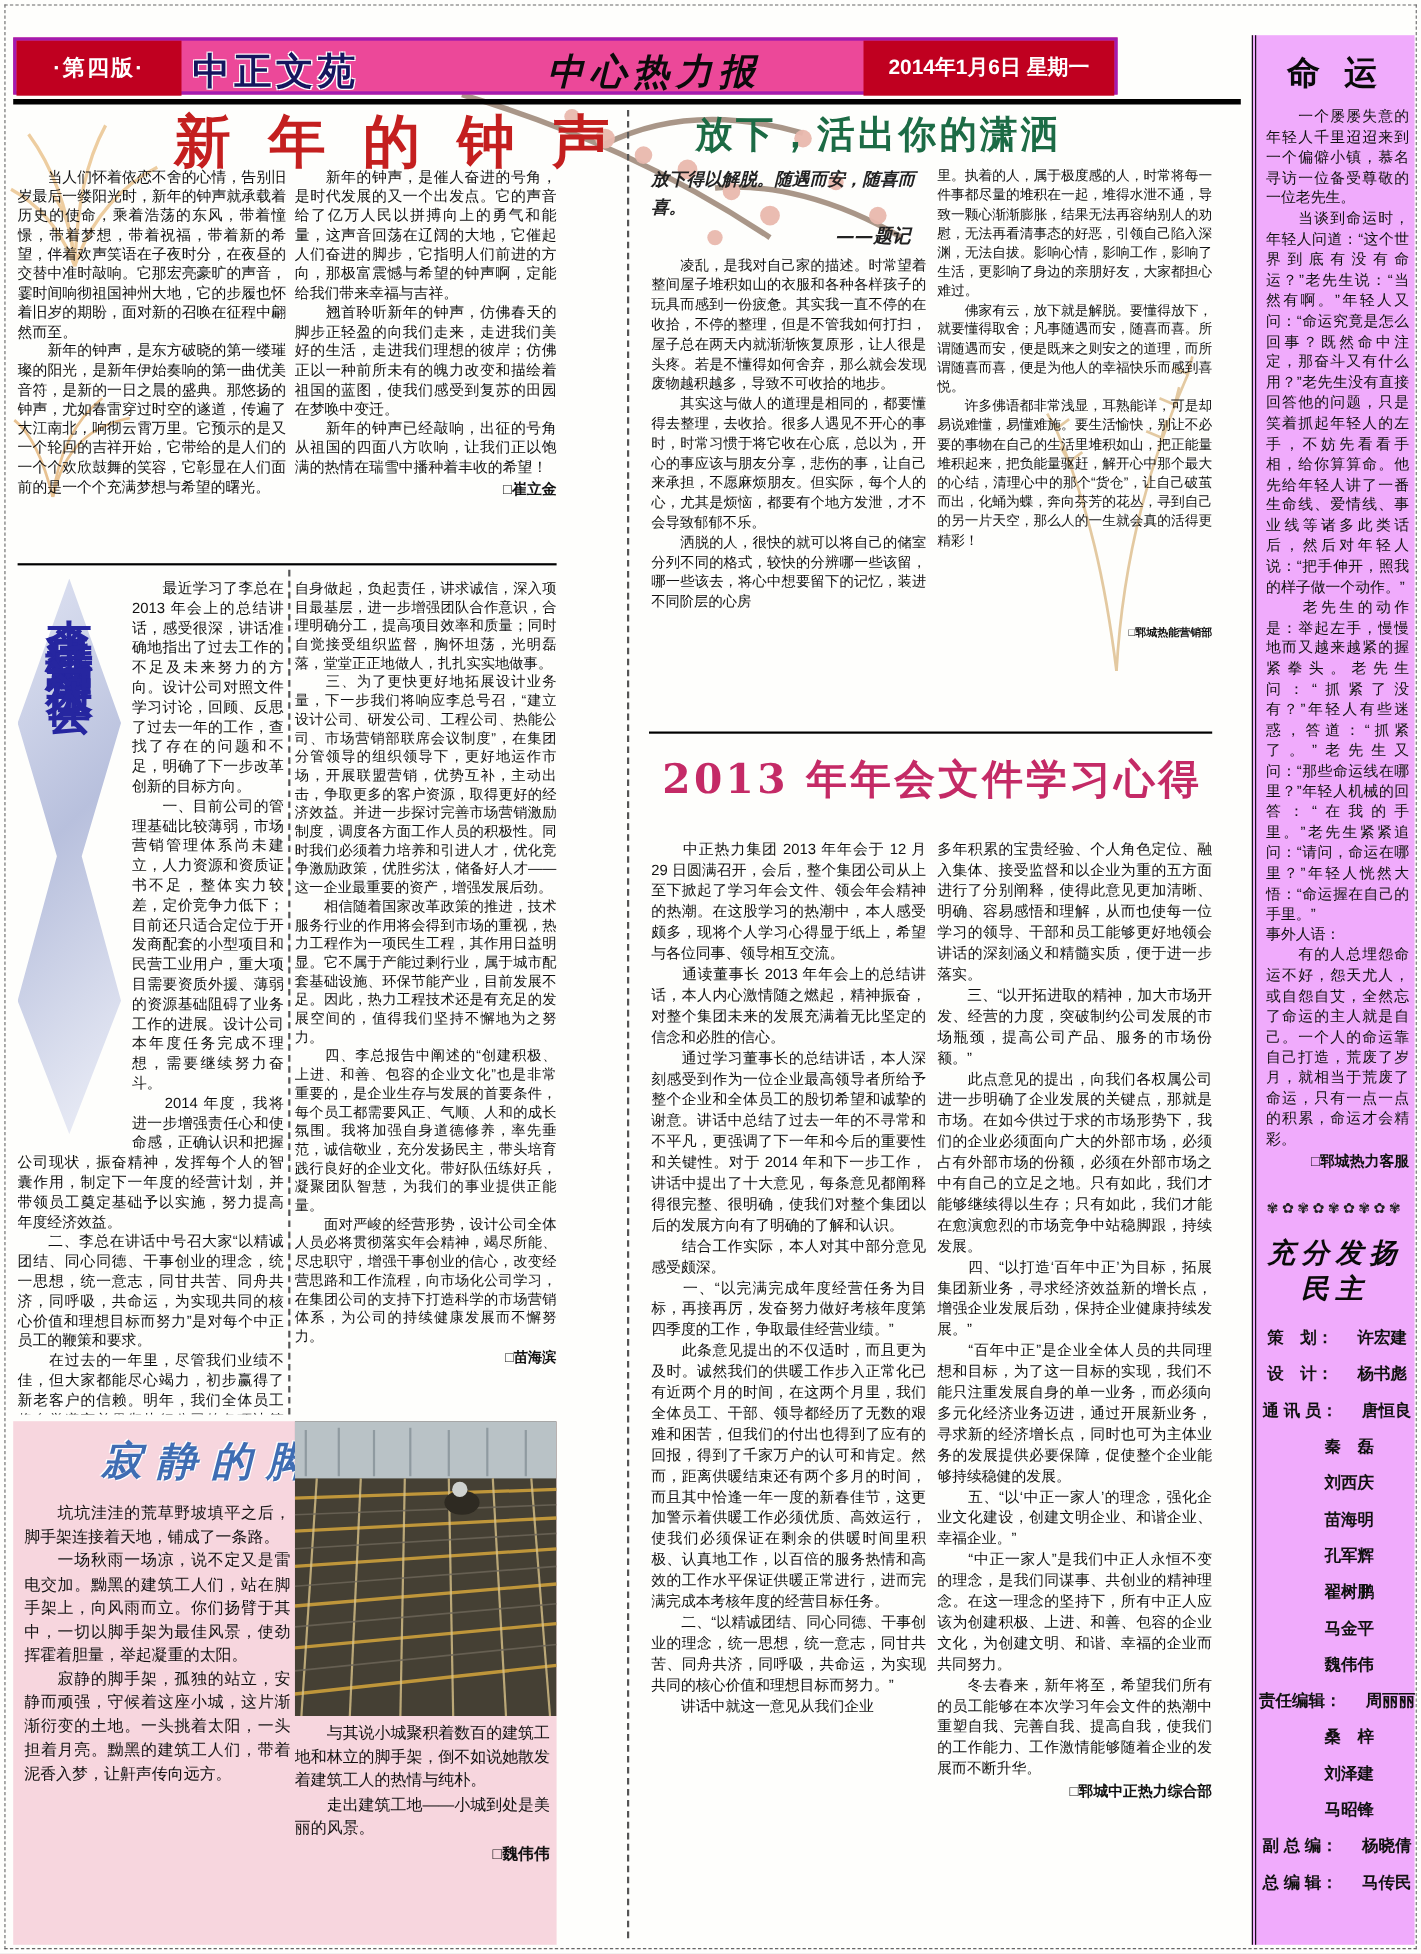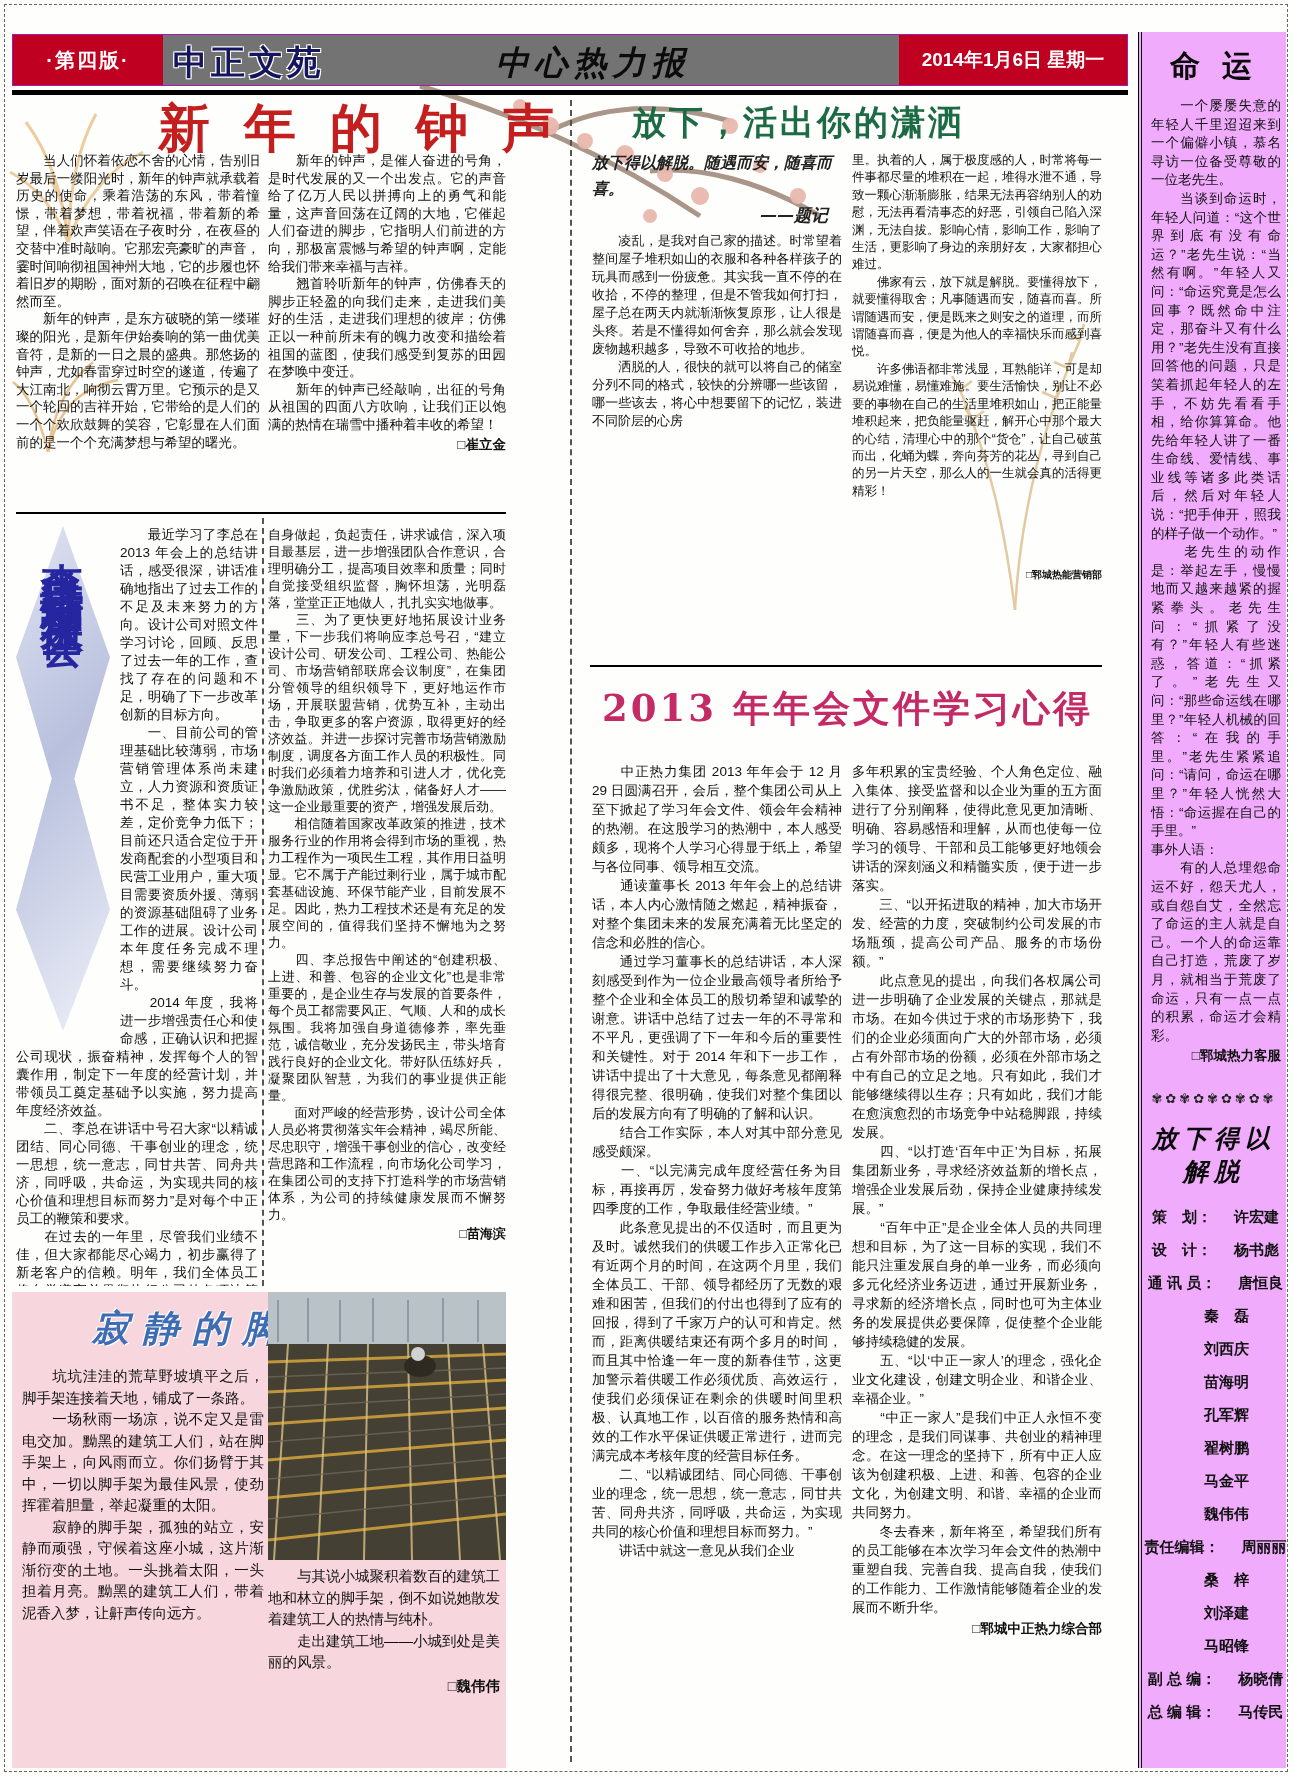--- a/index.html
+++ b/index.html
@@ -1,21 +1,21 @@
 <!DOCTYPE html>
 <html><head>
 <meta charset="utf-8">
 <style>
   html,body{margin:0;padding:0;background:#e8e8e4;}
   .page{position:relative;width:1292px;height:1776px;background:#fefefc;margin:0 auto;overflow:hidden;
         font-family:"Liberation Sans",sans-serif;color:#111;}
   .page::before{content:"";position:absolute;inset:4px;border:1px dashed #666;pointer-events:none;}
   .abs{position:absolute;}
   
-  .headerbar{position:absolute;left:12px;top:34px;width:1116px;height:52px;background:#737373;border:1px solid #a21caf;box-sizing:border-box;}
+  .headerbar{position:absolute;left:12px;top:34px;width:1004px;height:52px;background:#ec4899;border:3px solid #a21caf;box-sizing:border-box;}
   .edition{position:absolute;left:0;top:0;width:150px;height:50px;background:#c00020;color:#fff;
            font-size:20px;font-weight:bold;text-align:center;line-height:50px;letter-spacing:2px;}
   .seclabel{position:absolute;left:160px;top:5px;font-size:34px;font-weight:bold;color:#15155e;letter-spacing:4px;
             text-shadow:1px 1px 0 #fff,-1px -1px 0 #fff,1px -1px 0 #fff,-1px 1px 0 #fff;}
   .masthead{position:absolute;left:430px;top:6px;width:300px;text-align:center;font-family:"DejaVu Serif",serif;
             font-style:italic;font-weight:bold;font-size:33px;color:#0b0b0b;letter-spacing:6px;}
   .datebox{position:absolute;right:0;top:0;width:228px;height:50px;background:#c00020;color:#fff;
            font-size:19px;font-weight:bold;text-align:center;line-height:50px;}
   .thickrule{position:absolute;left:12px;top:90px;width:1116px;height:5px;background:#000;}
   
@@ -143,20 +143,21 @@
       </div>
     <div class="byline">□崔立金</div>
   </div>
 
   <div class="epigraph">
     <div>放下得以解脱。随遇而安，随喜而喜。</div>
     <div class="sig">——题记</div>
   </div>
   <div class="col fxcol" style="left:592px;top:232px;width:250px;height:430px;">
       <p class="para">　　凌乱，是我对自己家的描述。时常望着整间屋子堆积如山的衣服和各种各样孩子的玩具而感到一份疲惫。其实我一直不停的在收拾，不停的整理，但是不管我如何打扫，屋子总在两天内就渐渐恢复原形，让人很是头疼。若是不懂得如何舍弃，那么就会发现废物越积越多，导致不可收拾的地步。</p>
+      <p class="para">　　其实这与做人的道理是相同的，都要懂得去整理，去收拾。很多人遇见不开心的事时，时常习惯于将它收在心底，总以为，开心的事应该与朋友分享，悲伤的事，让自己来承担，不愿麻烦朋友。但实际，每个人的心，尤其是烦恼，都要有个地方发泄，才不会导致郁郁不乐。</p>
       <p class="para">　　洒脱的人，很快的就可以将自己的储室分列不同的格式，较快的分辨哪一些该留，哪一些该去，将心中想要留下的记忆，装进不同阶层的心房</p>
     </div>
   <div class="col fxcol2" style="left:852px;top:152px;width:250px;height:412px;">
       <p class="para">里。执着的人，属于极度感的人，时常将每一件事都尽量的堆积在一起，堆得水泄不通，导致一颗心渐渐膨胀，结果无法再容纳别人的劝慰，无法再看清事态的好恶，引领自己陷入深渊，无法自拔。影响心情，影响工作，影响了生活，更影响了身边的亲朋好友，大家都担心难过。</p>
       <p class="para">　　佛家有云，放下就是解脱。要懂得放下，就要懂得取舍；凡事随遇而安，随喜而喜。所谓随遇而安，便是既来之则安之的道理，而所谓随喜而喜，便是为他人的幸福快乐而感到喜悦。</p>
       <p class="para">　　许多佛语都非常浅显，耳熟能详，可是却易说难懂，易懂难施。要生活愉快，别让不必要的事物在自己的生活里堆积如山，把正能量堆积起来，把负能量驱赶，解开心中那个最大的心结，清理心中的那个“货仓”，让自己破茧而出，化蛹为蝶，奔向芬芳的花丛，寻到自己的另一片天空，那么人的一生就会真的活得更精彩！</p>
     </div>
   <div class="abs byline" style="left:852px;top:566px;width:250px;font-size:10px;">□郓城热能营销部</div>
 
   <div class="hrule" style="left:16px;top:512px;width:490px;"></div>
@@ -275,21 +276,21 @@
     <div class="my-title">命运</div>
     <div class="mycol">
         <p class="para">　　一个屡屡失意的年轻人千里迢迢来到一个偏僻小镇，慕名寻访一位备受尊敬的一位老先生。</p>
         <p class="para">　　当谈到命运时，年轻人问道：“这个世界到底有没有命运？”老先生说：“当然有啊。”年轻人又问：“命运究竟是怎么回事？既然命中注定，那奋斗又有什么用？”老先生没有直接回答他的问题，只是笑着抓起年轻人的左手，不妨先看看手相，给你算算命。他先给年轻人讲了一番生命线、爱情线、事业线等诸多此类话后，然后对年轻人说：“把手伸开，照我的样子做一个动作。”</p>
         <p class="para">　　老先生的动作是：举起左手，慢慢地而又越来越紧的握紧拳头。老先生问：“抓紧了没有？”年轻人有些迷惑，答道：“抓紧了。”老先生又问：“那些命运线在哪里？”年轻人机械的回答：“在我的手里。”老先生紧紧追问：“请问，命运在哪里？”年轻人恍然大悟：“命运握在自己的手里。”</p>
         <p class="para">事外人语：</p>
         <p class="para">　　有的人总埋怨命运不好，怨天尤人，或自怨自艾，全然忘了命运的主人就是自己。一个人的命运靠自己打造，荒废了岁月，就相当于荒废了命运，只有一点一点的积累，命运才会精彩。</p>
       </div>
     <div class="my-byline">□郓城热力客服</div>
     <div class="orna">✾✿✾✿✾✿✾✿✾</div>
-    <div class="ed-title">放下得以解脱</div>
+    <div class="ed-title">充分发扬民主</div>
     <div class="staff">
         <div class="staff-row">
           <span class="staff-label">策　划：</span>
           <span class="staff-name">许宏建</span>
         </div>
         <div class="staff-row">
           <span class="staff-label">设　计：</span>
           <span class="staff-name">杨书彪</span>
         </div>
         <div class="staff-row">

